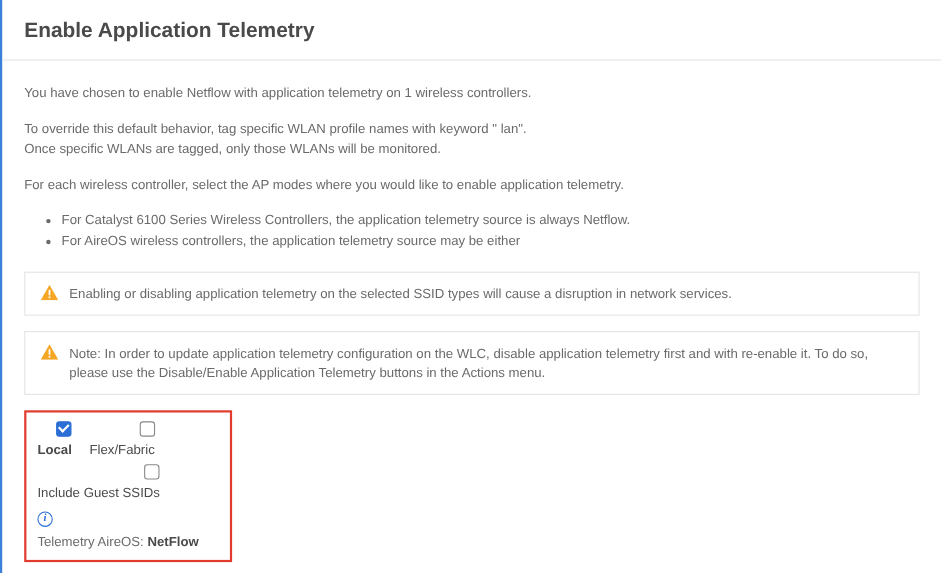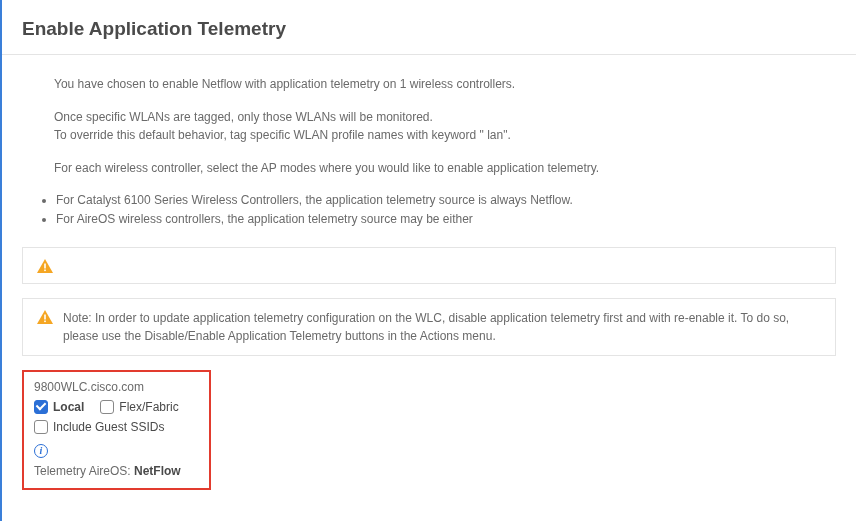--- a/index.html
+++ b/index.html
@@ -31,21 +31,20 @@
       border-top: 1px solid #e4e4e4;
       margin: 0;
     }
     .content {
       padding: 20px 20px 10px 20px;
     }
     .intro-text {
       color: #6a6a6a;
       line-height: 1.55;
       margin-bottom: 14px;
-      margin-left: 32px;
     }
     .intro-text p {
       margin: 0;
     }
     .bullets {
       list-style: disc;
       padding-left: 34px;
       color: #6a6a6a;
       line-height: 1.55;
       margin-bottom: 18px;
@@ -83,24 +82,25 @@
       margin-bottom: 6px;
     }
     .check-row {
       display: flex;
       gap: 16px;
       align-items: center;
       margin-bottom: 6px;
     }
     .check-item {
       display: flex;
-      align-items: flex-start;
+      align-items: flex-end;
       gap: 5px;
       color: #4a4a4a;
       font-size: 12px;
+      flex-direction: column;
     }
     .cbox {
       width: 14px;
       height: 14px;
       border: 1.5px solid #888;
       border-radius: 3px;
       display: inline-flex;
       align-items: center;
       justify-content: center;
       cursor: pointer;
@@ -148,55 +148,55 @@
 
 <div class="container">
   <h1 class="page-title">Enable Application Telemetry</h1>
   <hr class="divider">
 
   <div class="content">
     <div class="intro-text">
       <p>You have chosen to enable Netflow with application telemetry on 1 wireless controllers.</p>
     </div>
     <div class="intro-text">
+      <p>To override this default behavior, tag specific WLAN profile names with keyword " lan".</p>
       <p>Once specific WLANs are tagged, only those WLANs will be monitored.</p>
-      <p>To override this default behavior, tag specific WLAN profile names with keyword " lan".</p>
     </div>
     <div class="intro-text">
       <p>For each wireless controller, select the AP modes where you would like to enable application telemetry.</p>
     </div>
 
     <ul class="bullets">
       <li>For Catalyst 6100 Series Wireless Controllers, the application telemetry source is always Netflow.</li>
       <li><span>For AireOS wireless controllers, the application telemetry source may be either</span><br></li>
     </ul>
 
     <div class="alert">
       <span class="warn-icon">
         <svg width="16" height="14" viewBox="0 0 16 14">
             <path d="M8 0 L16 14 L0 14 Z" fill="#f5a623"></path>
             <rect x="7.2" y="4.5" width="1.6" height="5" fill="#fff"></rect>
             <rect x="7.2" y="10.5" width="1.6" height="1.6" fill="#fff"></rect>
           </svg>
       </span>
+      <span>Enabling or disabling application telemetry on the selected SSID types will cause a disruption in network services.</span>
     </div>
 
     <div class="alert">
       <span class="warn-icon">
         <svg width="16" height="14" viewBox="0 0 16 14">
             <path d="M8 0 L16 14 L0 14 Z" fill="#f5a623"></path>
             <rect x="7.2" y="4.5" width="1.6" height="5" fill="#fff"></rect>
             <rect x="7.2" y="10.5" width="1.6" height="1.6" fill="#fff"></rect>
           </svg>
       </span>
       <span>Note: In order to update application telemetry configuration on the WLC, disable application telemetry first and with re-enable it. To do so, please use the Disable/Enable Application Telemetry buttons in the Actions menu.</span>
     </div>
 
     <div class="device-box">
-      <div class="device-name">9800WLC.cisco.com</div>
       <div class="check-row">
         <label class="check-item">
           <span class="cbox checked"></span>
           <span class="bold">Local</span>
         </label>
         <label class="check-item">
           <span class="cbox"></span>
           <span>Flex/Fabric</span>
         </label>
       </div>

